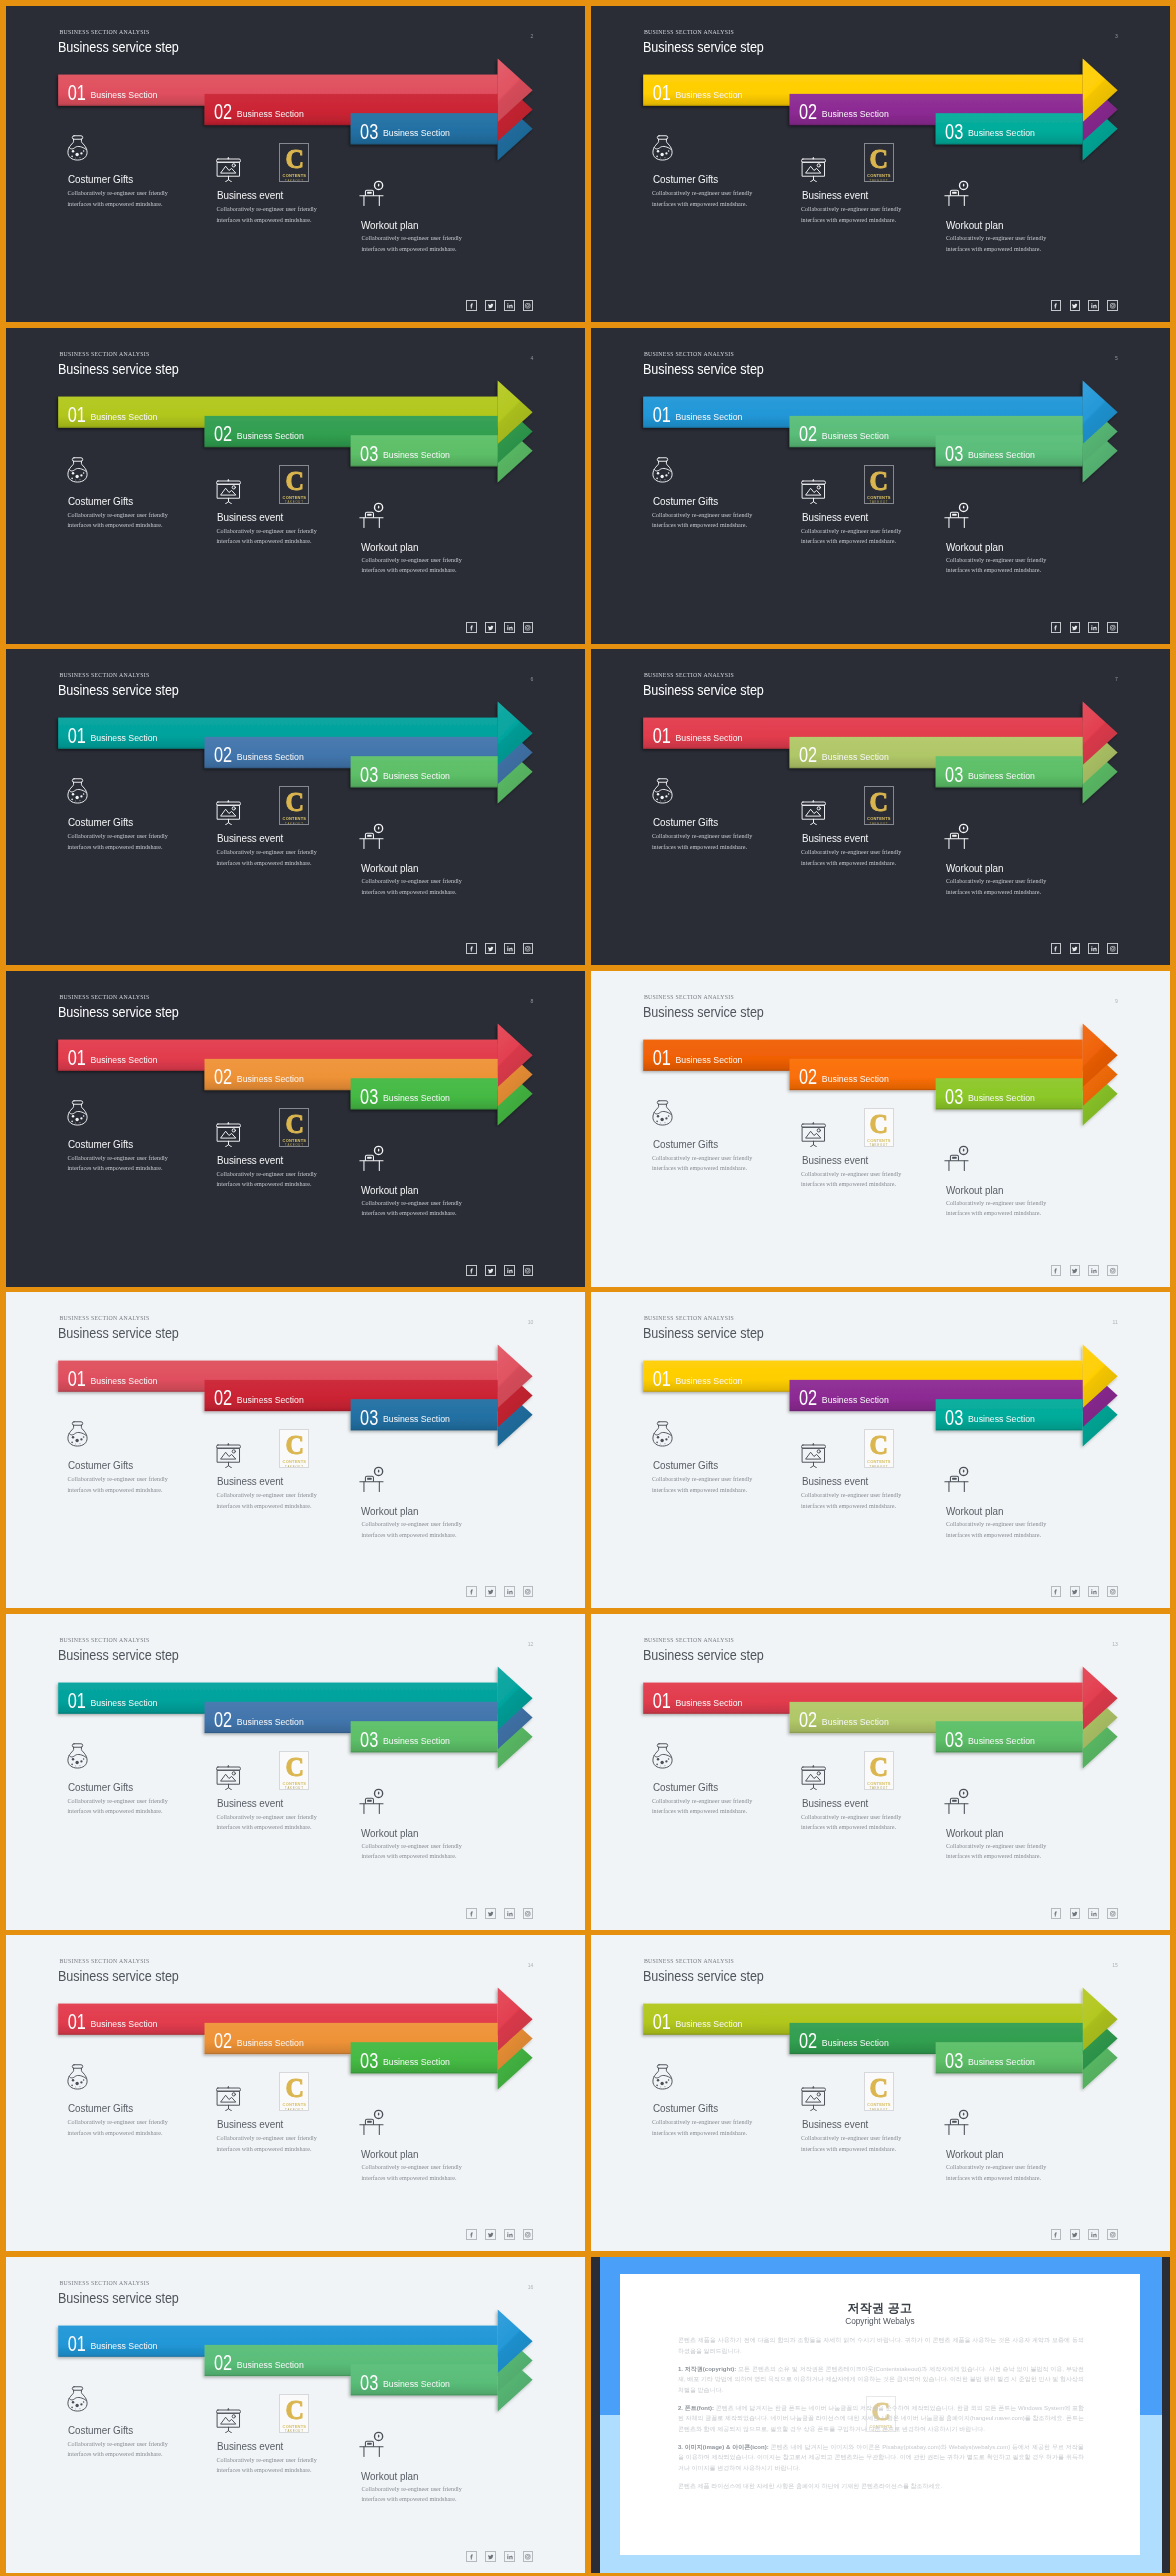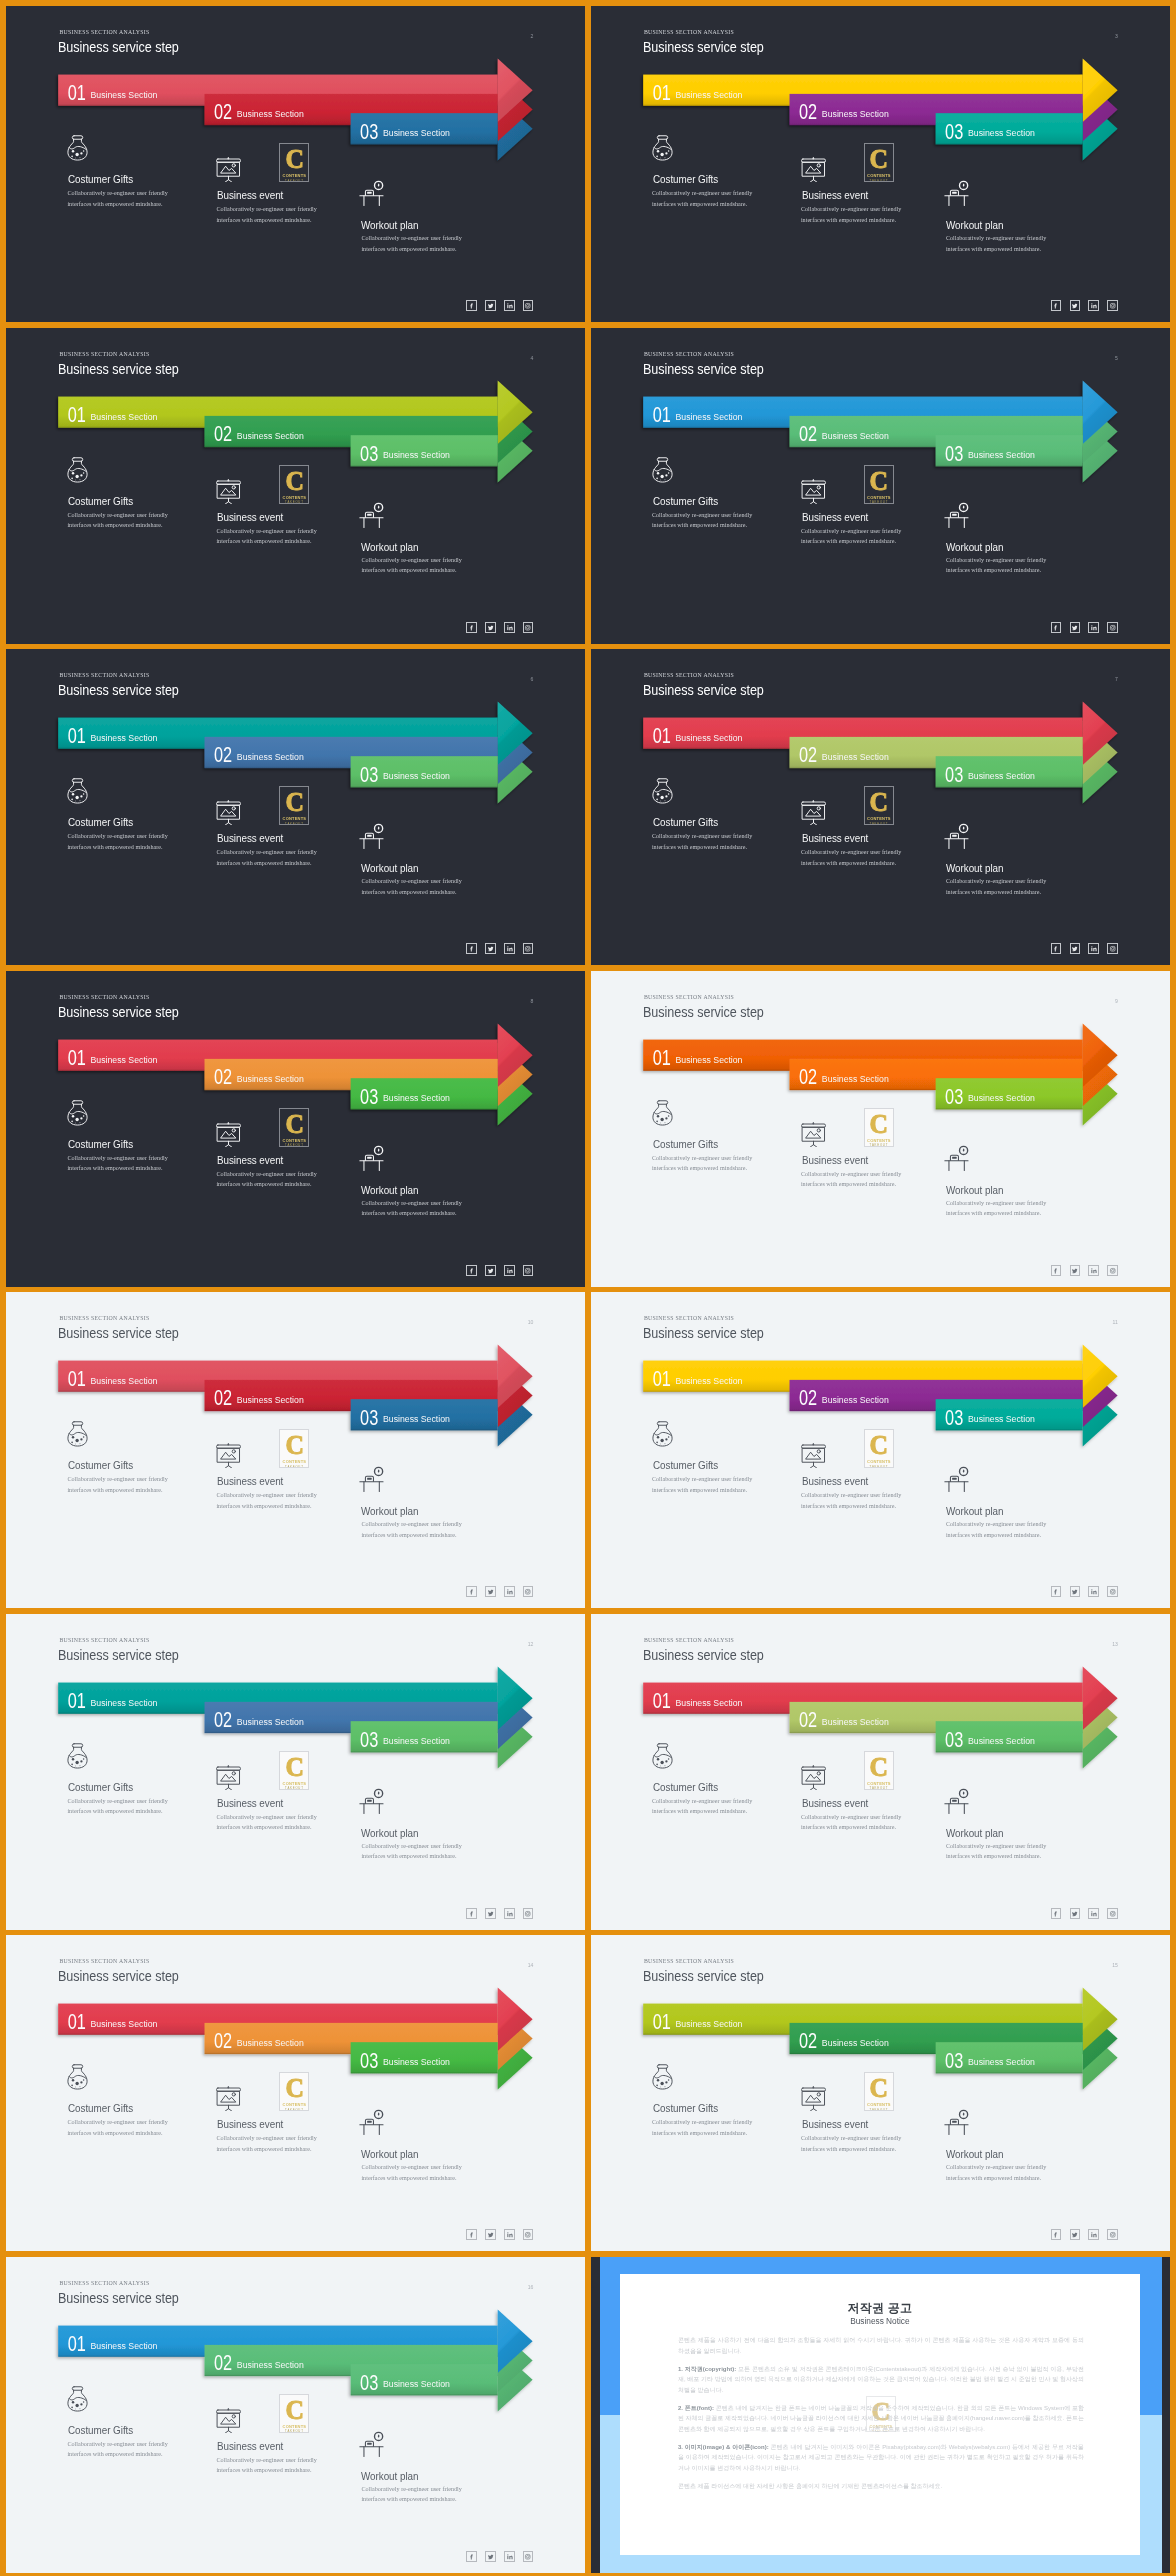--- a/index.html
+++ b/index.html
@@ -2290,21 +2290,21 @@
         </span>
       </div>
     </div>
     <div class="slide">
       <div class="cp">
     <div class="cp-blue">
       <div class="cp-blue2"></div>
     </div>
     <div class="cp-paper">
       <div class="cp-h1">저작권 공고</div>
-      <div class="cp-h2">Business Notice</div>
+      <div class="cp-h2">Copyright Webalys</div>
       <div class="cp-wm">
         <span style="font-family:'Liberation Serif',serif;font-weight:bold;font-size:26px;line-height:21px;color:#CDA948;-webkit-text-stroke:0.9px #CDA948;">C</span>
         <span style="font-size:3.9px;font-weight:bold;color:#C5AE5F;letter-spacing:0.2px;margin-top:2.8px;">CONTENTS</span>
         <span style="font-size:2.8px;color:#BFAE6C;letter-spacing:0.7px;margin-top:0.7px;">TAKEOUT</span>
       </div>
       <div class="cp-body">
             <p>콘텐츠 제품을 사용하기 전에 다음의 합의과 조항들을 자세히 읽어 수시기 바랍니다. 귀하가 이 콘텐츠 제품을 사용하는 것은 사용자 계약과 보증에 동의하셨음을 알려드립니다.</p>
             <p><b>1. 저작권(copyright):</b> 모든 콘텐츠의 소유 및 저작권은 콘텐츠테이크아웃(Contentstakeout)과 제작자에게 있습니다. 사전 승낙 없이 불법적 이용, 부당전재, 배포 기타 방법에 의하여 영리 목적으로 이용하거나 제삼자에게 이용하는 것은 금지되어 있습니다. 이러한 불법 행위 발견 시 준엄한 민사 및 형사상의 처벌을 받습니다.</p>
             <p><b>2. 폰트(font):</b> 콘텐츠 내에 담겨지는 한글 폰트는 네이버 나눔글꼴의 저작권을 준수하여 제작되었습니다. 한글 외의 모든 폰트는 Windows System에 포함된 자체의 글꼴로 제작되었습니다. 네이버 나눔글꼴 라이선스에 대한 자세한 사항은 네이버 나눔글꼴 홈페이지(hangeul.naver.com)를 참조하세요. 폰트는 콘텐츠와 함께 제공되지 않으므로, 필요할 경우 상용 폰트를 구입하거나 다른 폰트로 변경하여 사용하시기 바랍니다.</p>
             <p><b>3. 이미지(image) &amp; 아이콘(icon):</b> 콘텐츠 내에 담겨지는 이미지와 아이콘은 Pixabay(pixabay.com)와 Webalys(webalys.com) 등에서 제공한 무료 저작물을 이용하여 제작되었습니다. 이미지는 참고로서 제공되고 콘텐츠와는 무관합니다. 이에 관한 권리는 귀하가 별도로 확인하고 필요할 경우 허가를 취득하거나 이미지를 변경하여 사용하시기 바랍니다.</p>

